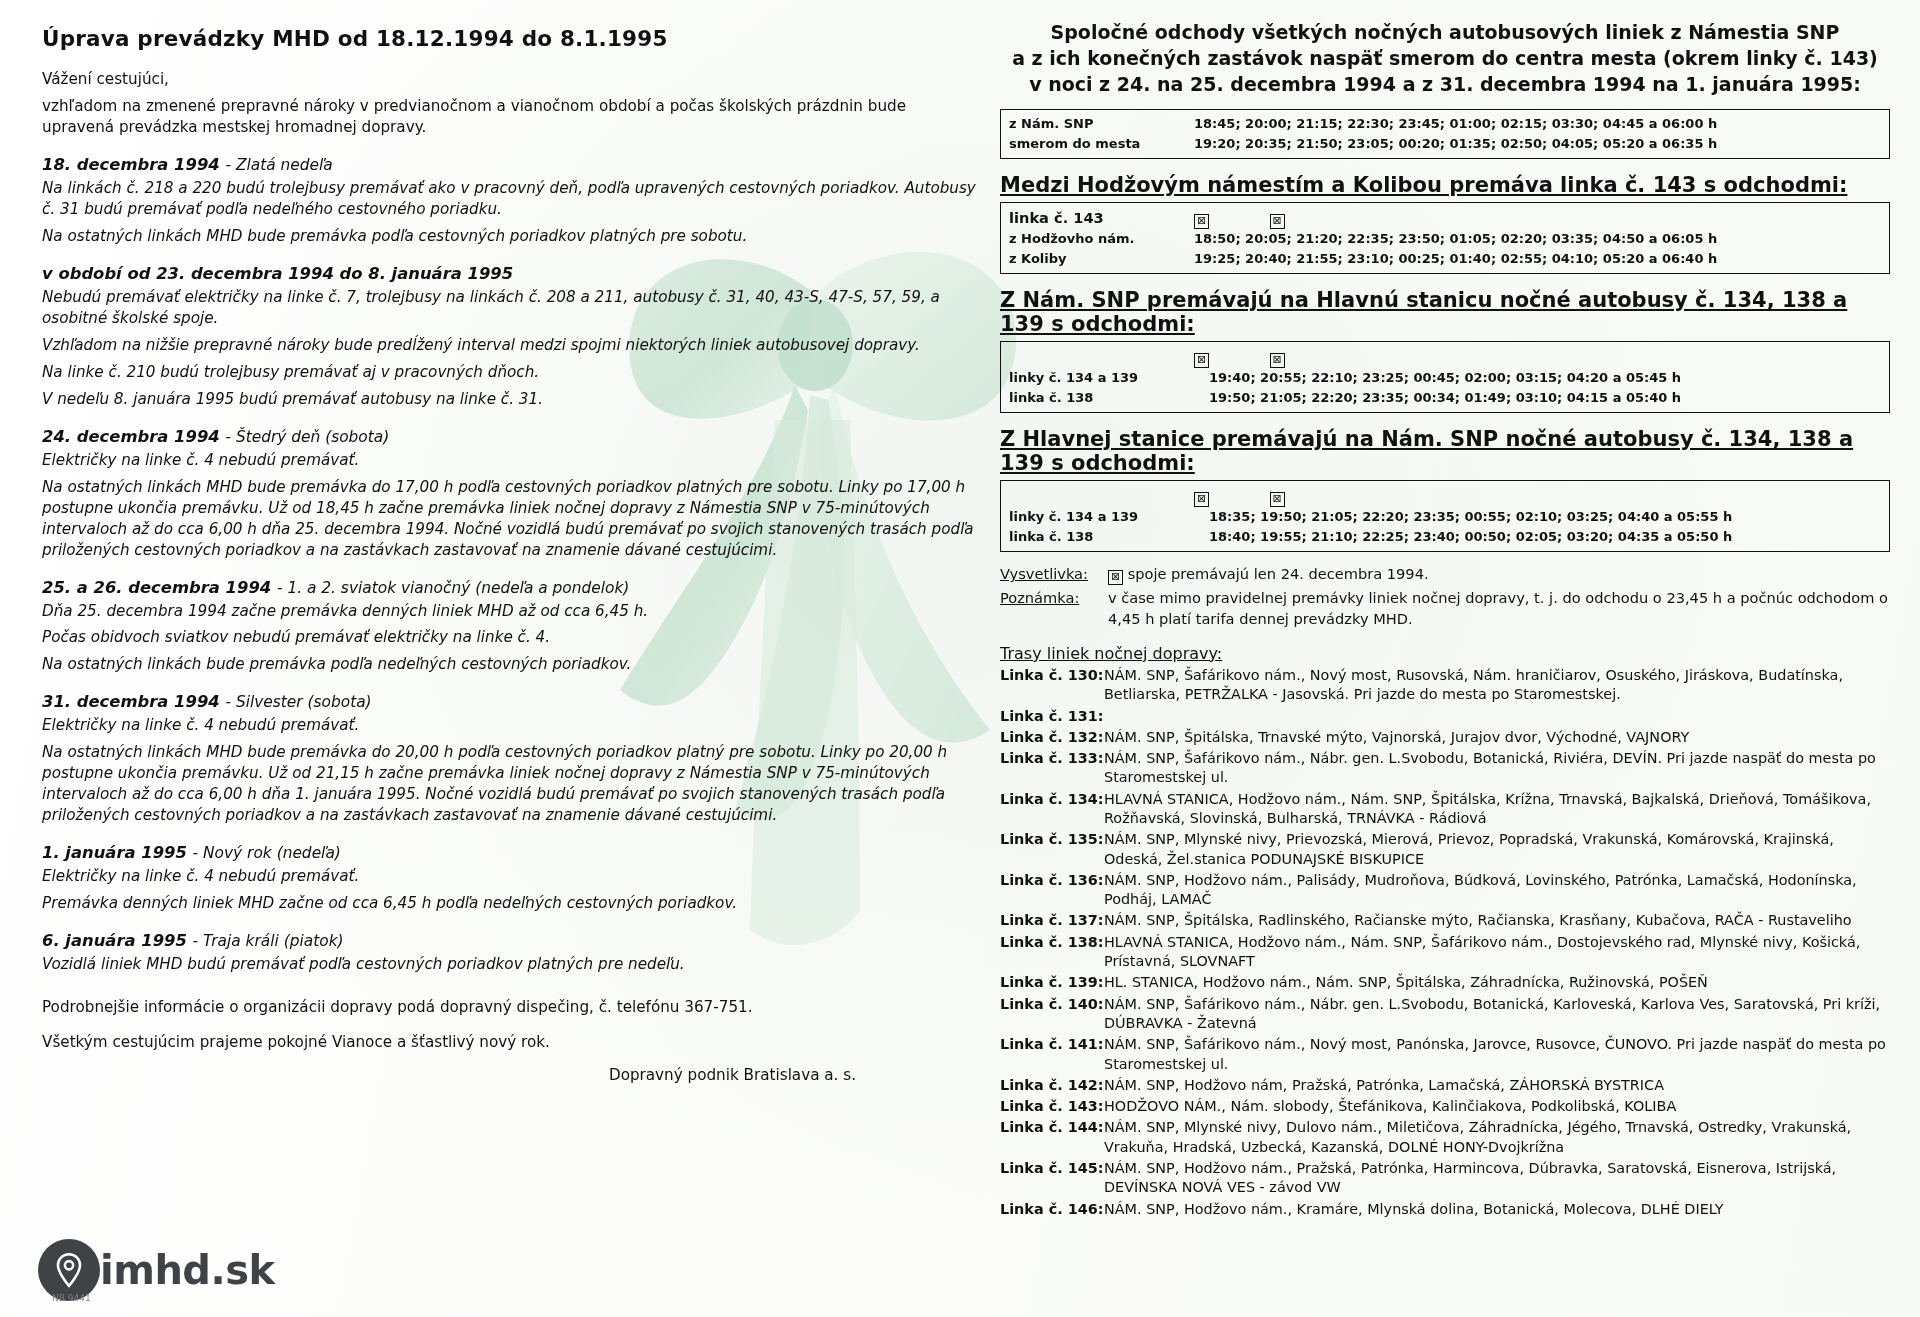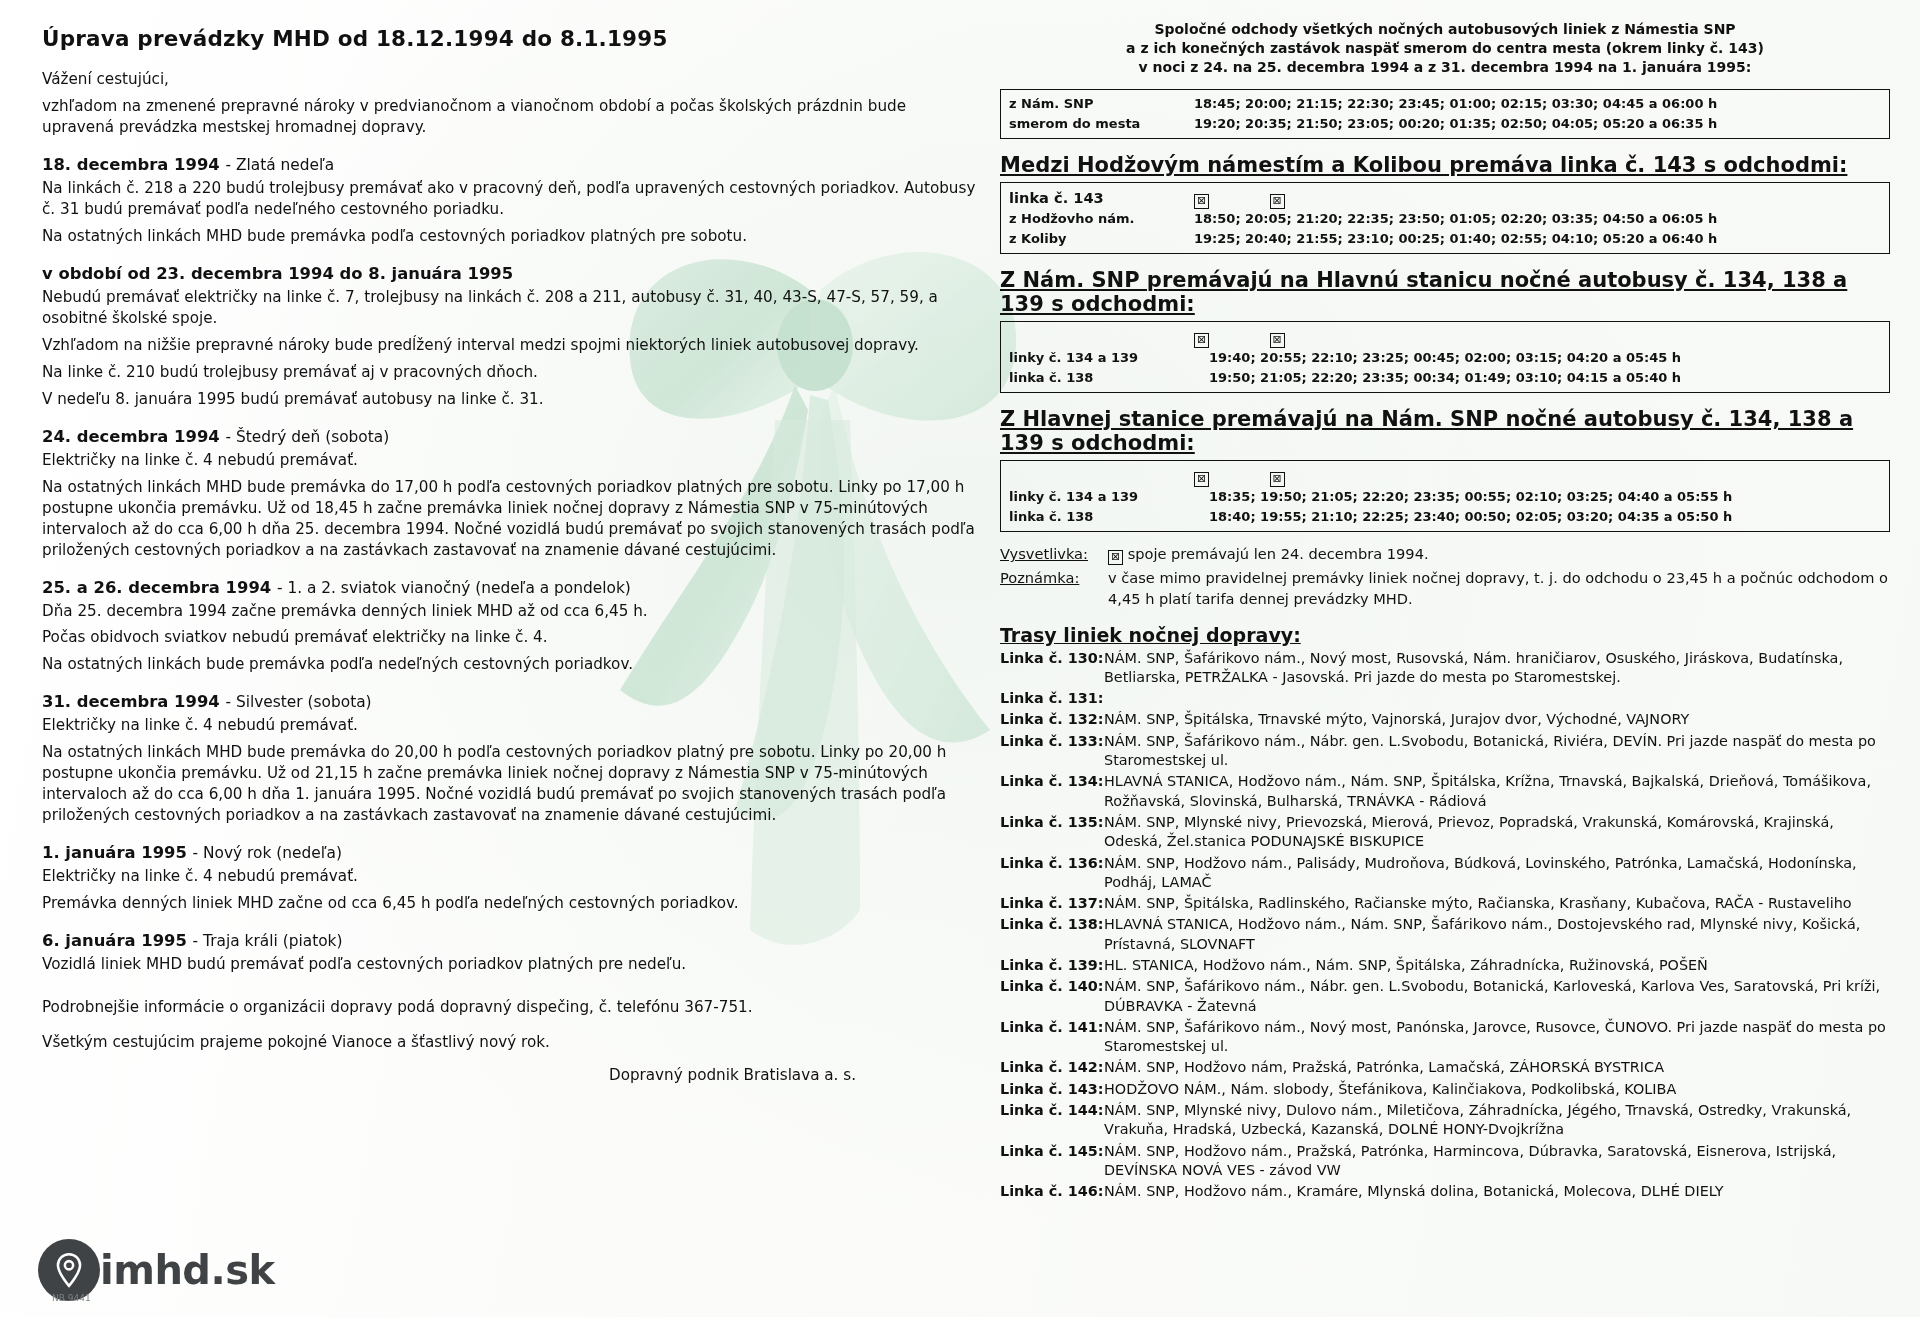--- a/index.html
+++ b/index.html
@@ -62,36 +62,37 @@
     letter-spacing: 0.2px;
     margin: 8px 0 18px 0;
   }
   p.para {
     font-size: 15.2px;
     line-height: 1.38;
     margin: 0 0 6px 0;
   }
   .sec {
     margin-top: 17px;
+    font-style: italic;
   }
   .sec-head {
     font-size: 16.4px;
     font-weight: bold;
     margin-bottom: 4px;
   }
   .sec-head .sub {
     font-weight: normal;
     font-size: 15.4px;
   }
   .b { font-weight: bold; }
   .u { text-decoration: underline; }
 
   
   .rc-title {
-    font-size: 14px;
+    font-size: 19px;
     font-weight: bold;
     text-align: center;
     line-height: 1.36;
     margin: 6px 0 12px 0;
   }
   .tbl {
     border: 1.6px solid #111;
     margin: 0 0 6px 0;
     padding: 4px 8px 5px 8px;
     box-sizing: border-box;
@@ -131,23 +132,23 @@
   }
   .note {
     font-size: 14.6px;
     line-height: 1.42;
     display: flex;
     margin-bottom: 3px;
   }
   .note .nl { min-width: 108px; flex: 0 0 auto; text-decoration: underline; }
   .note .nb { flex: 1 1 auto; }
   .routes-head {
-    font-size: 19px;
+    font-size: 16px;
     text-decoration: underline;
-    font-weight: bold;
+    font-weight: normal;
     margin: 14px 0 3px 0;
   }
   .route {
     display: flex;
     font-size: 14.4px;
     line-height: 1.34;
     margin-bottom: 2px;
   }
   .route .rn {
     flex: 0 0 auto;

